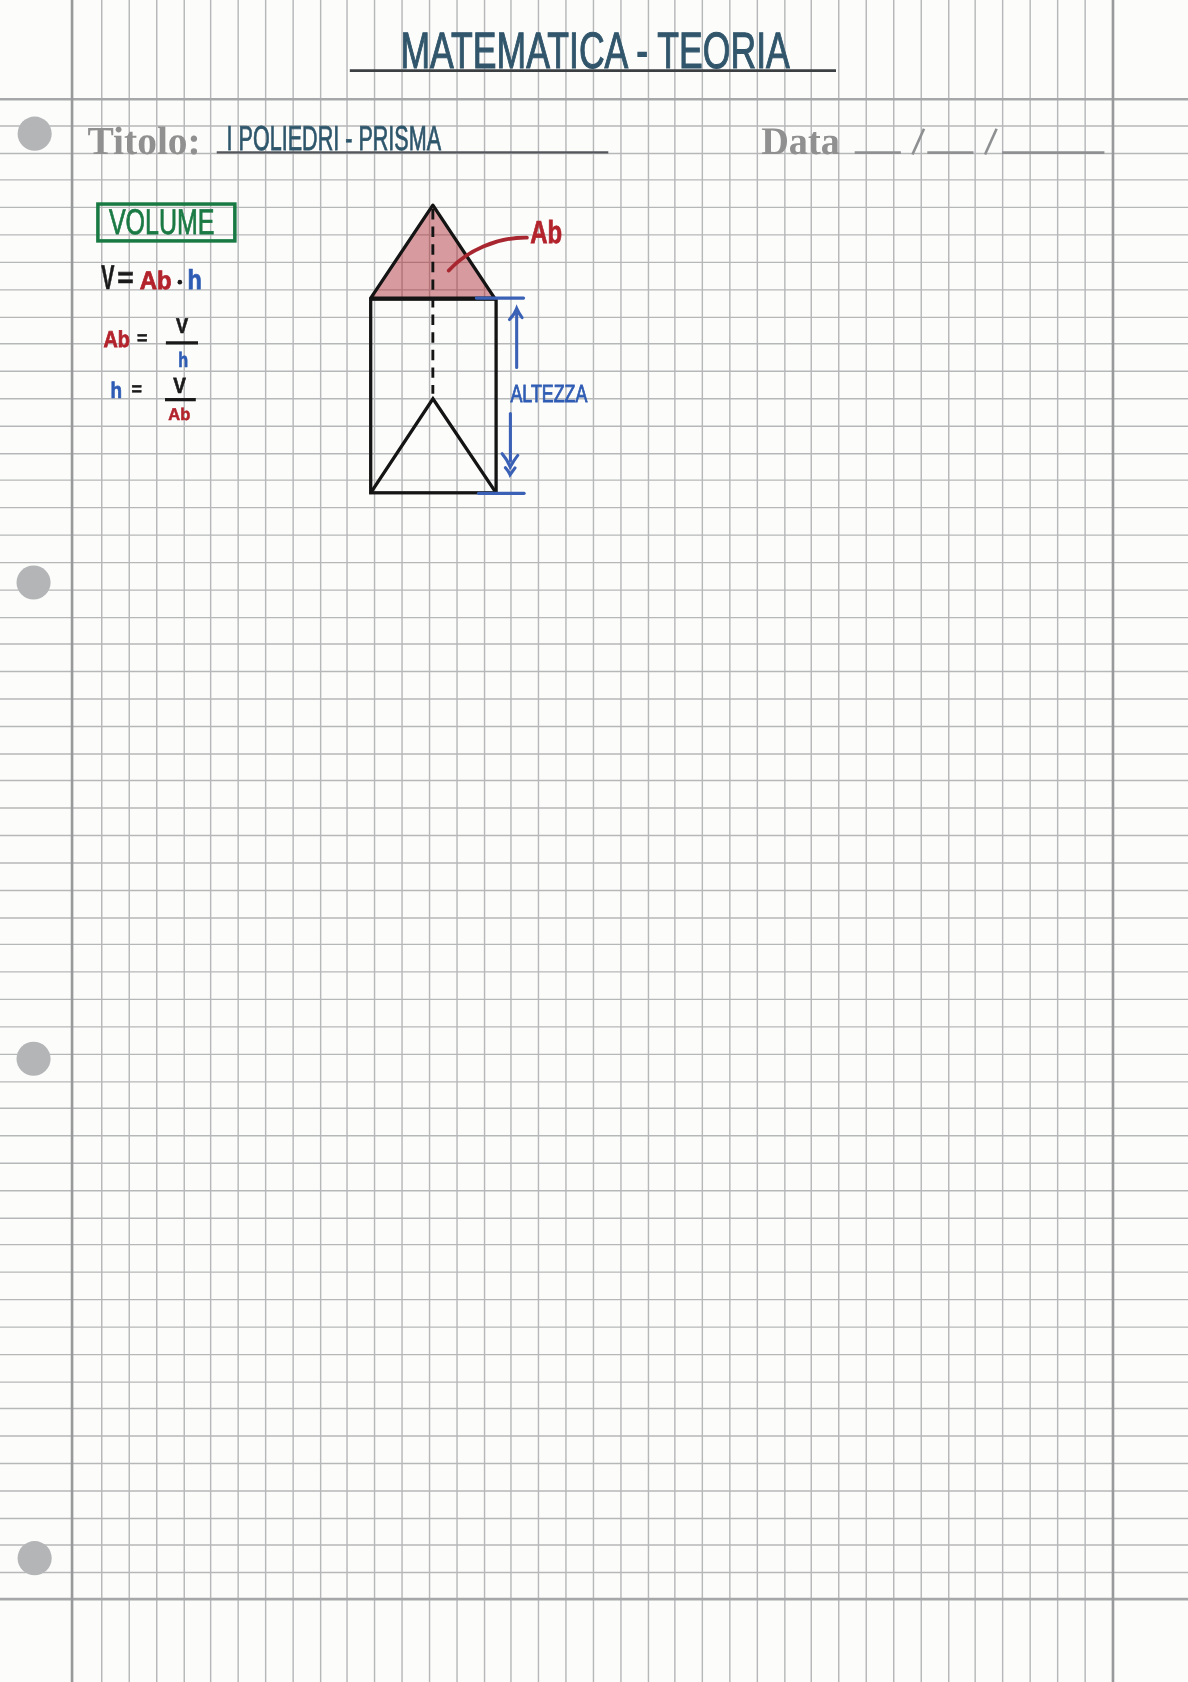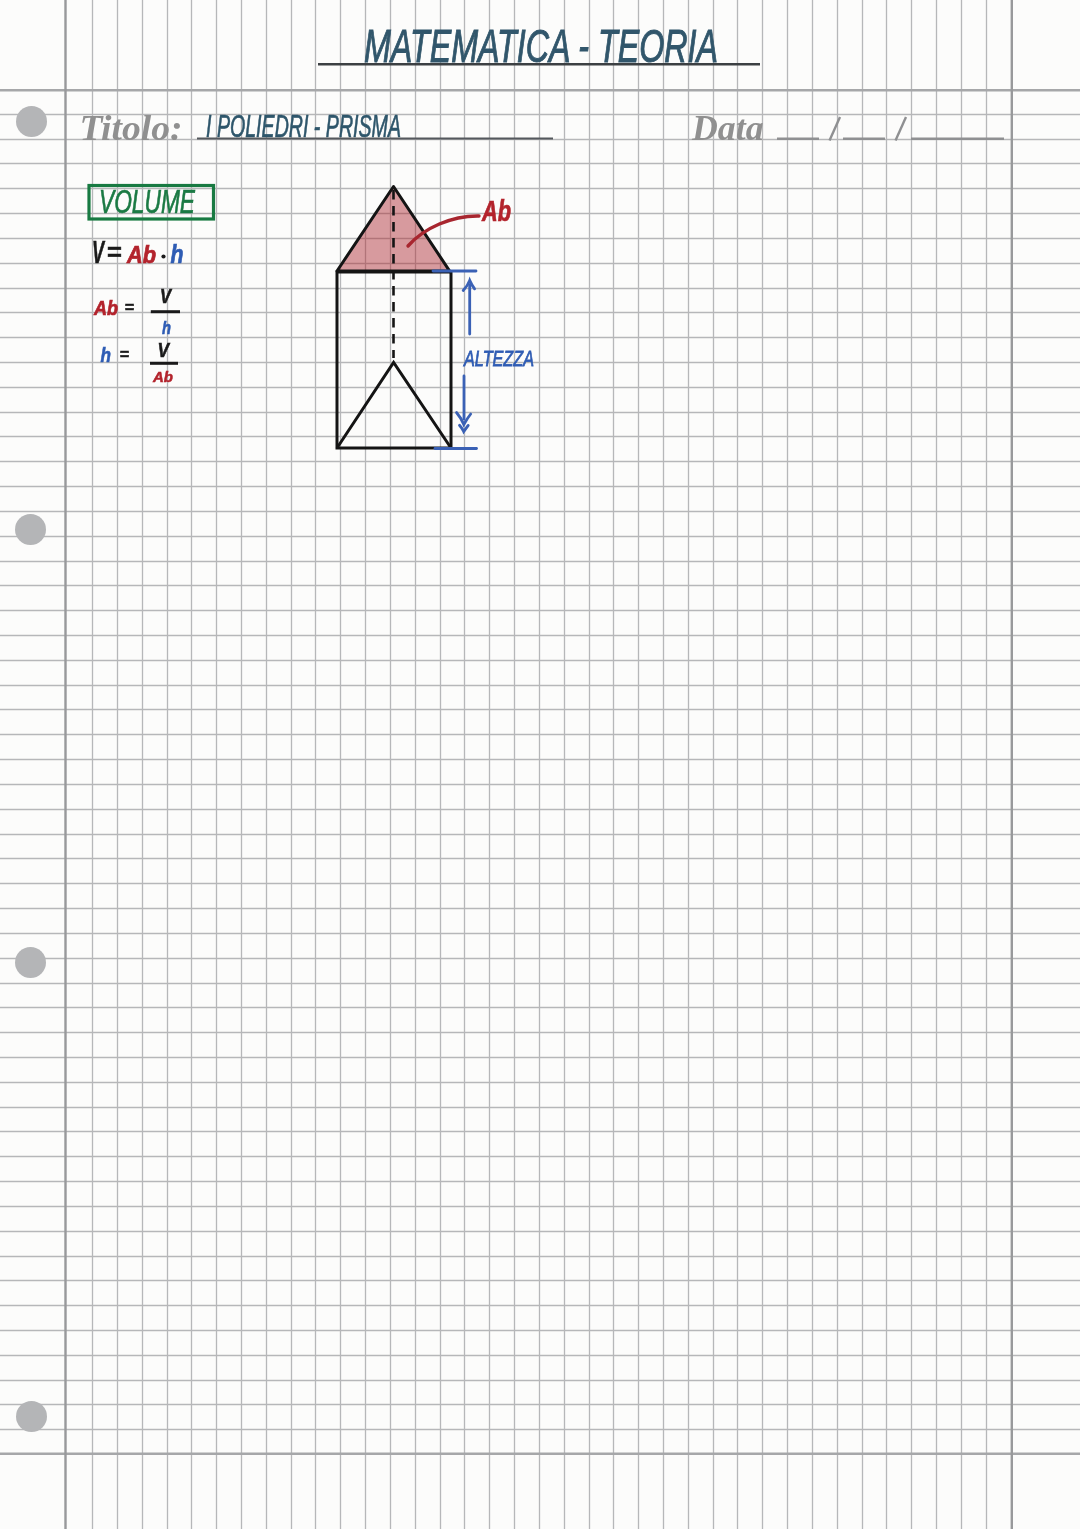--- a/index.html
+++ b/index.html
@@ -1,17 +1,17 @@
 <!DOCTYPE html>
 <html><head>
 <meta charset="utf-8">
 <style>
   html,body{margin:0;padding:0;}
   #page{position:relative;width:1080px;height:1529px;background:#fcfcfb;overflow:hidden;
-        font-family:"Liberation Sans",sans-serif;font-style:italic;}
+        font-family:"Liberation Sans",sans-serif;}
   .abs{position:absolute;}
   .hole{width:31px;height:31px;border-radius:50%;background:#b4b5b7;z-index:3;}
 </style>
 </head>
 <body>
 <div id="page">
 
   <div class="abs hole" style="left:15.5px;top:105.5px;"></div>
   <div class="abs hole" style="left:15px;top:513.5px;"></div>
   <div class="abs hole" style="left:15px;top:946.5px;"></div>

